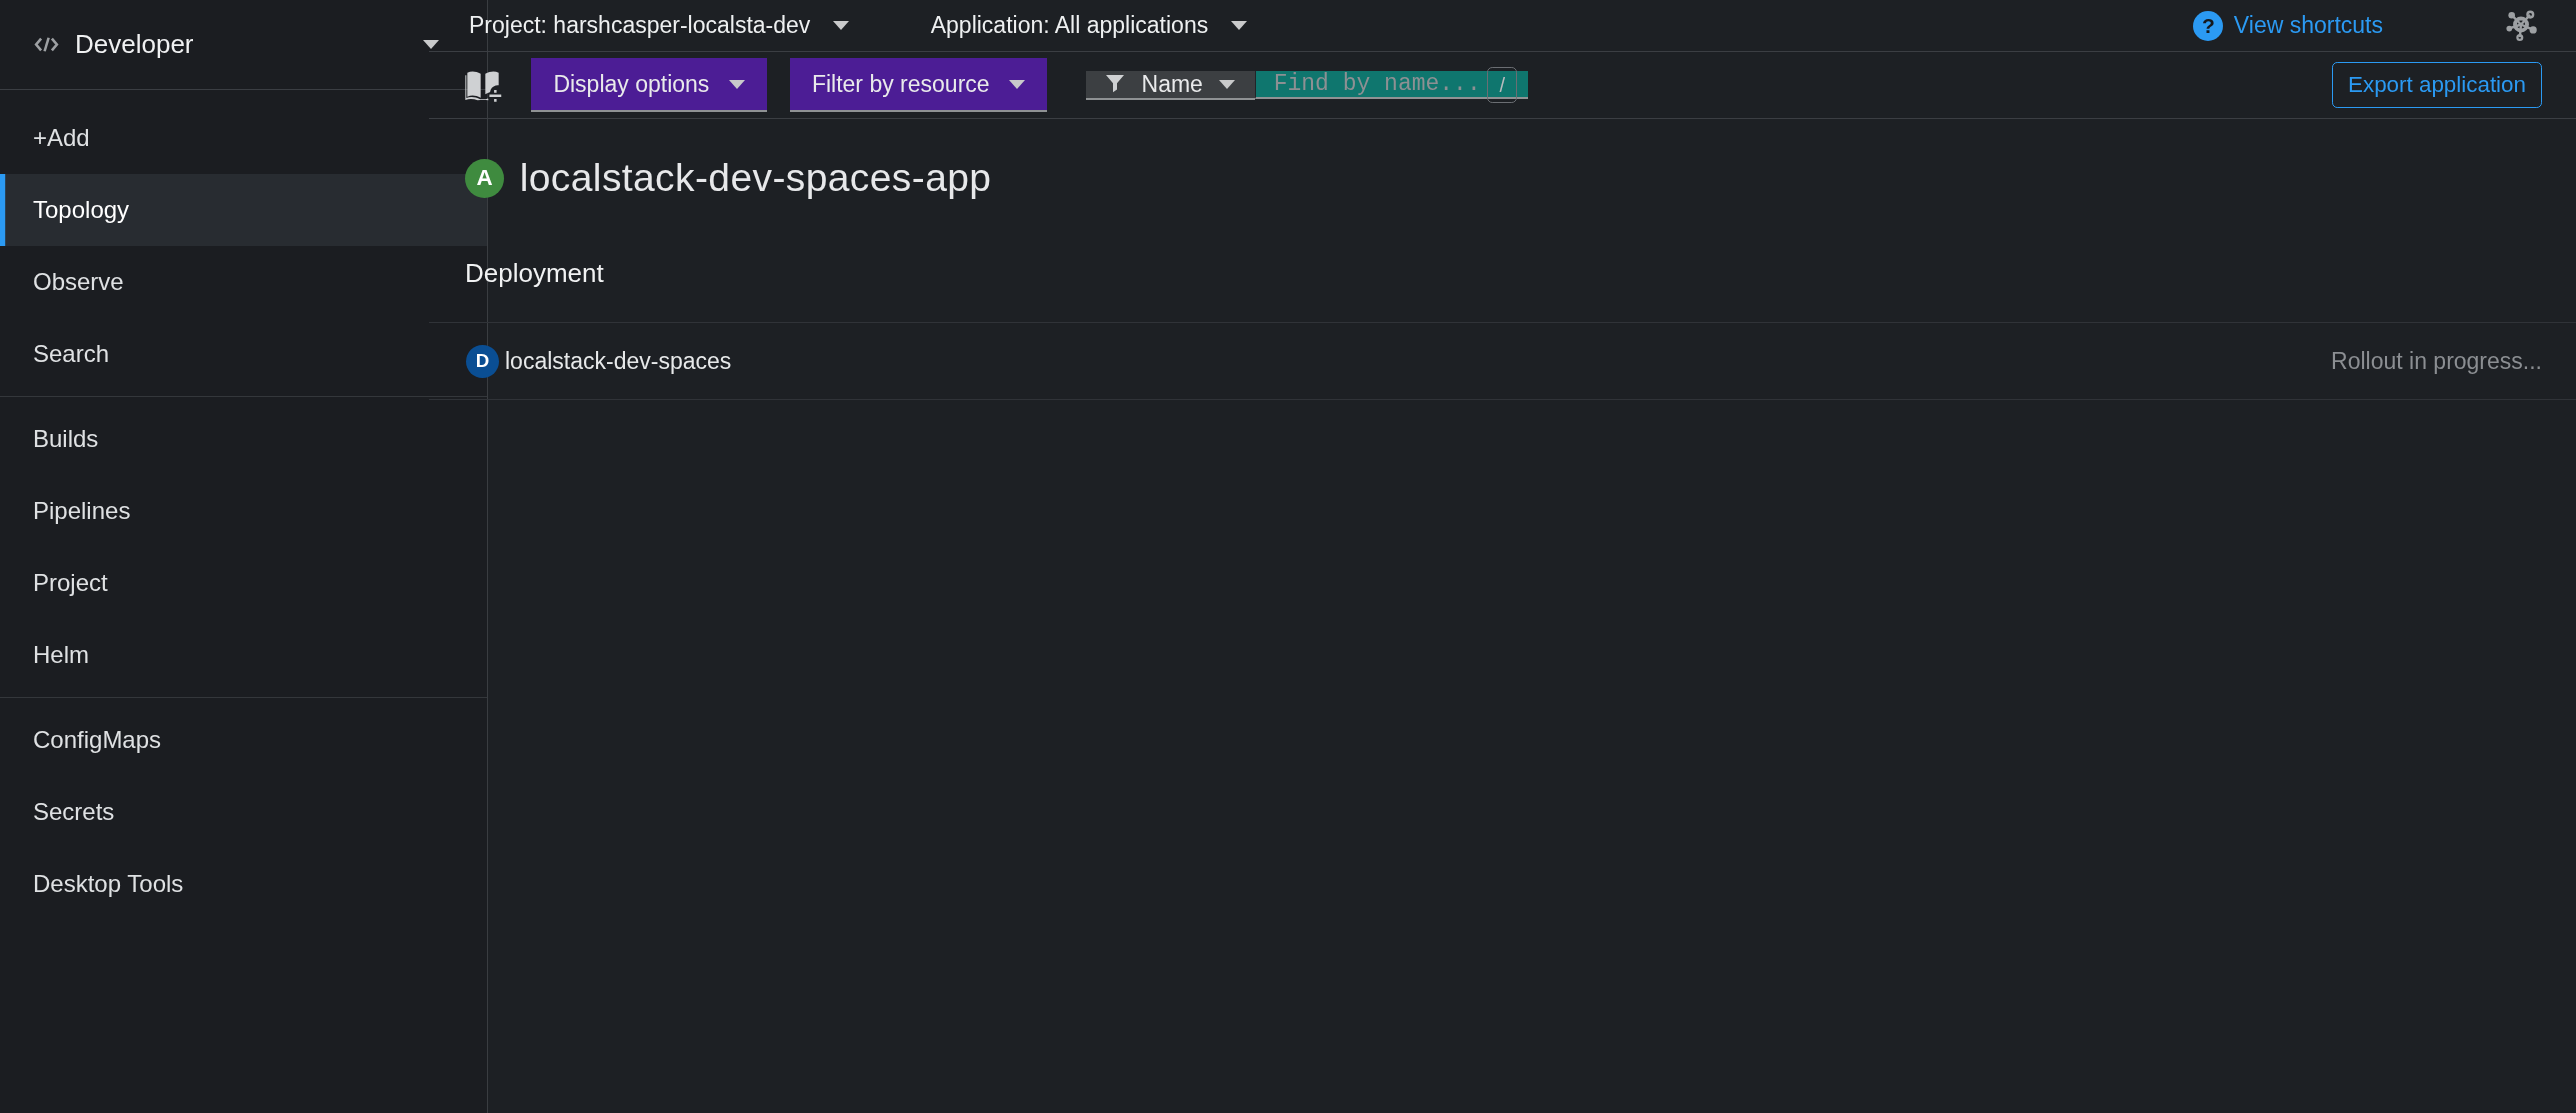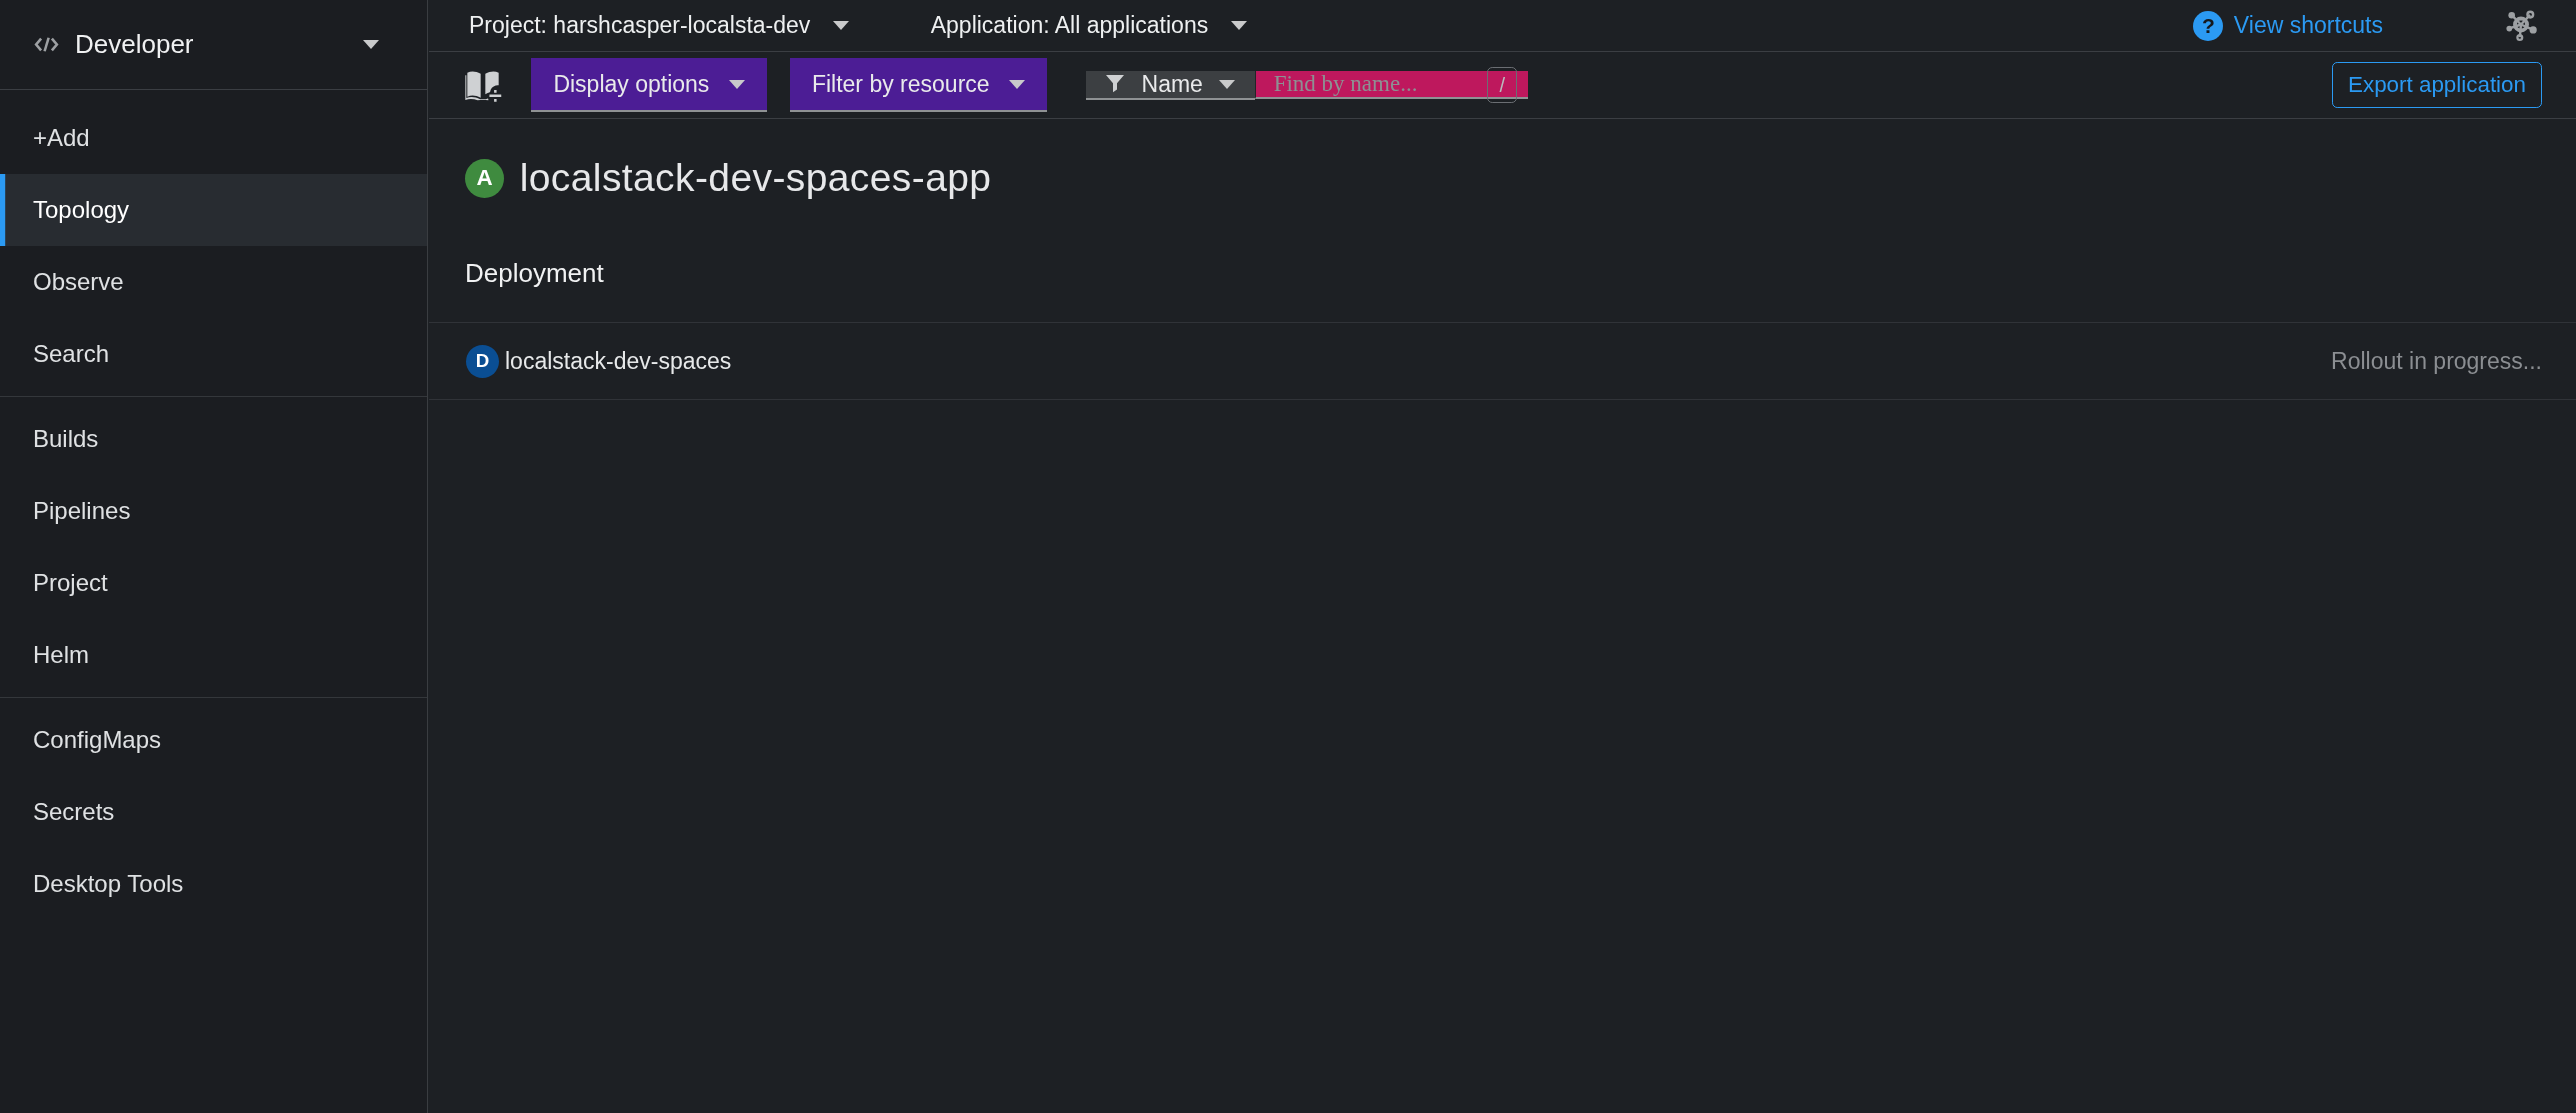--- a/index.html
+++ b/index.html
@@ -5,21 +5,21 @@
   * { margin:0; padding:0; box-sizing:border-box; }
   html,body { background:#131518; }
   body { font-family:"Liberation Sans", sans-serif; }
   .screen {
     position:relative; width:2576px; height:1114px;
     background:#1d2024; overflow:hidden; color:#e8eaeb;
   }
 
   
   .sidebar {
-    position:absolute; left:0; top:0; width:428px; height:100%;
+    position:absolute; left:0; top:0; width:488px; height:100%;
     background:#1b1d21; border-right:0.7px solid #3a3d41;
   }
   .persp-header {
     height:90px; display:flex; align-items:center;
     padding:0 48px 0 33px; border-bottom:0.7px solid #3b3e43;
   }
   .persp-label { margin-left:15px; font-size:26px; color:#f0f1f2; }
   .caret {
     width:0; height:0; flex:none;
     border-left:8.2px solid transparent; border-right:8.2px solid transparent;
@@ -69,24 +69,24 @@
     font-size:23px; color:#e9eaeb; margin-right:22.4px; cursor:pointer; white-space:nowrap;
   }
   .filter-group { display:flex; align-items:center; height:54px;margin-left:16px; }
   .name-part {
     display:flex; align-items:center; gap:16.4px; padding:0 19.4px;
     background:#3c3f42; border-bottom:2.2px solid #8f9294;
     font-size:23px; color:#e9eaeb; cursor:pointer;
   }
   .find-wrap { position:relative; display:flex; }
   .find-input {
-    width:273px; background:#be185d; border:none; outline:none;
+    width:273px; background:#0f766e; border:none; outline:none;
     border-bottom:2.2px solid #8f9294; border-left:1.5px solid #222428;
     color:#e9eaeb; font-size:23px; padding:0 49px 0 18px;
-    font-family:Liberation Serif, serif;
+    font-family:Liberation Mono, monospace;
   }
   .find-input::placeholder { color:#8d9093; }
   .key-hint {
     position:absolute; right:10.5px; top:50%; transform:translateY(-50%);
     width:30px; height:36px; border:1.5px solid #6b6e73; border-radius:5.2px;
     color:#b9bbbe; font-size:20px; display:flex; align-items:center; justify-content:center;
     pointer-events:none;
   }
   .tb-spacer { flex:1; }
   .export-btn {

